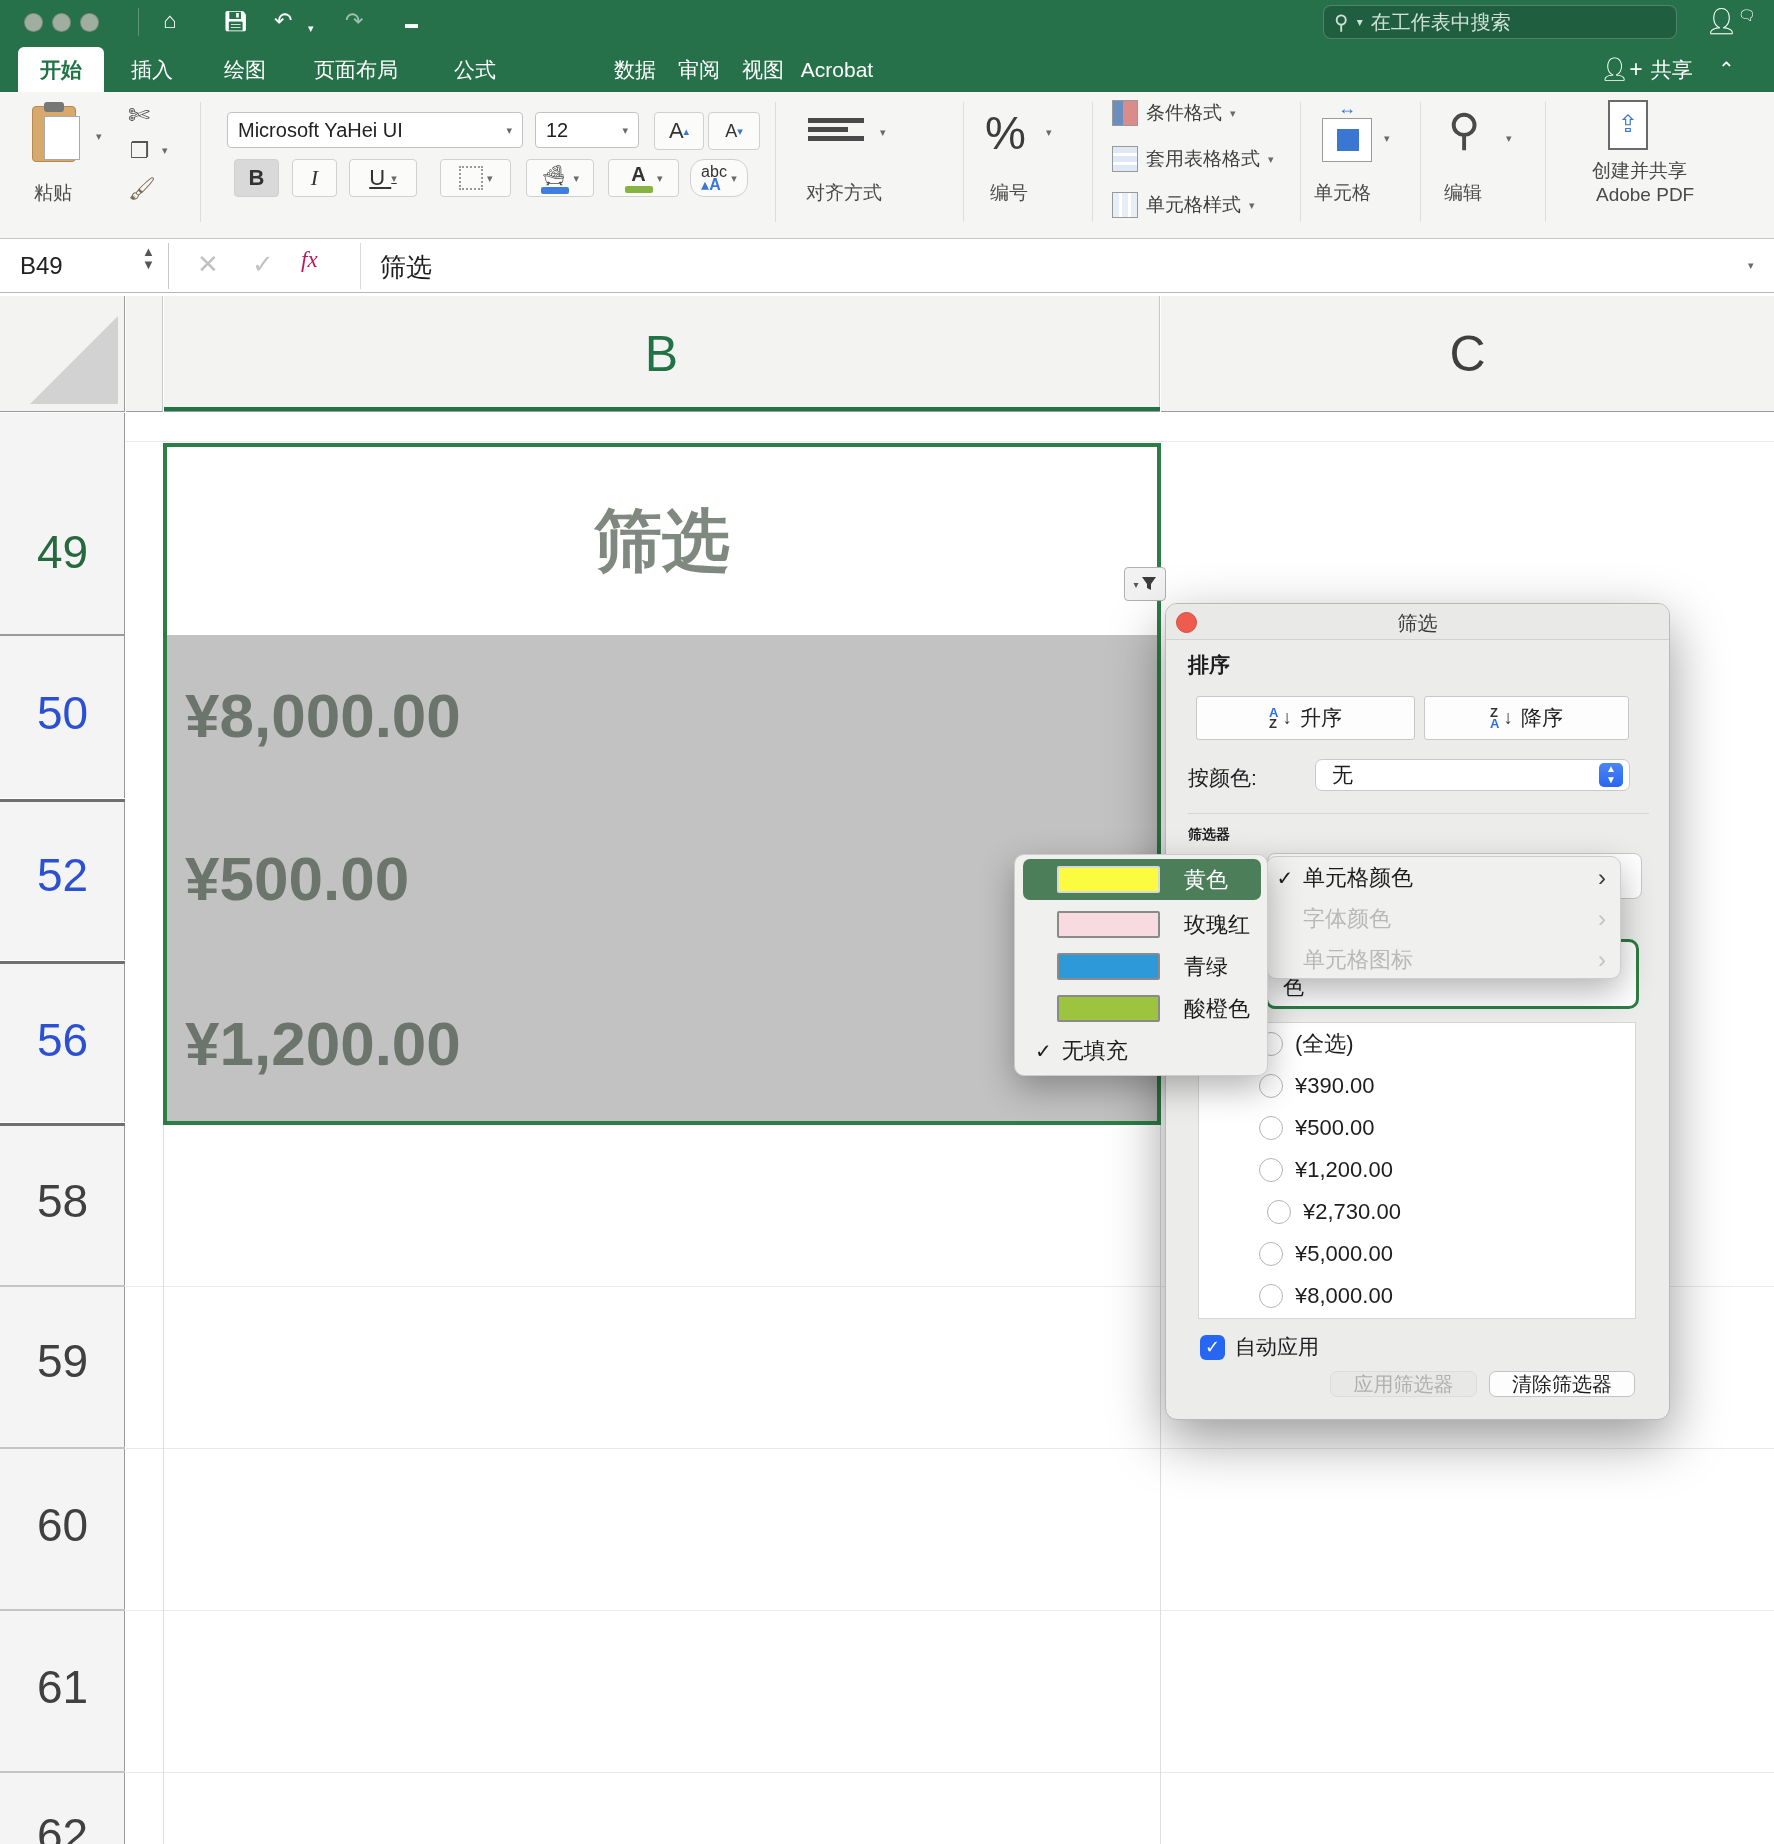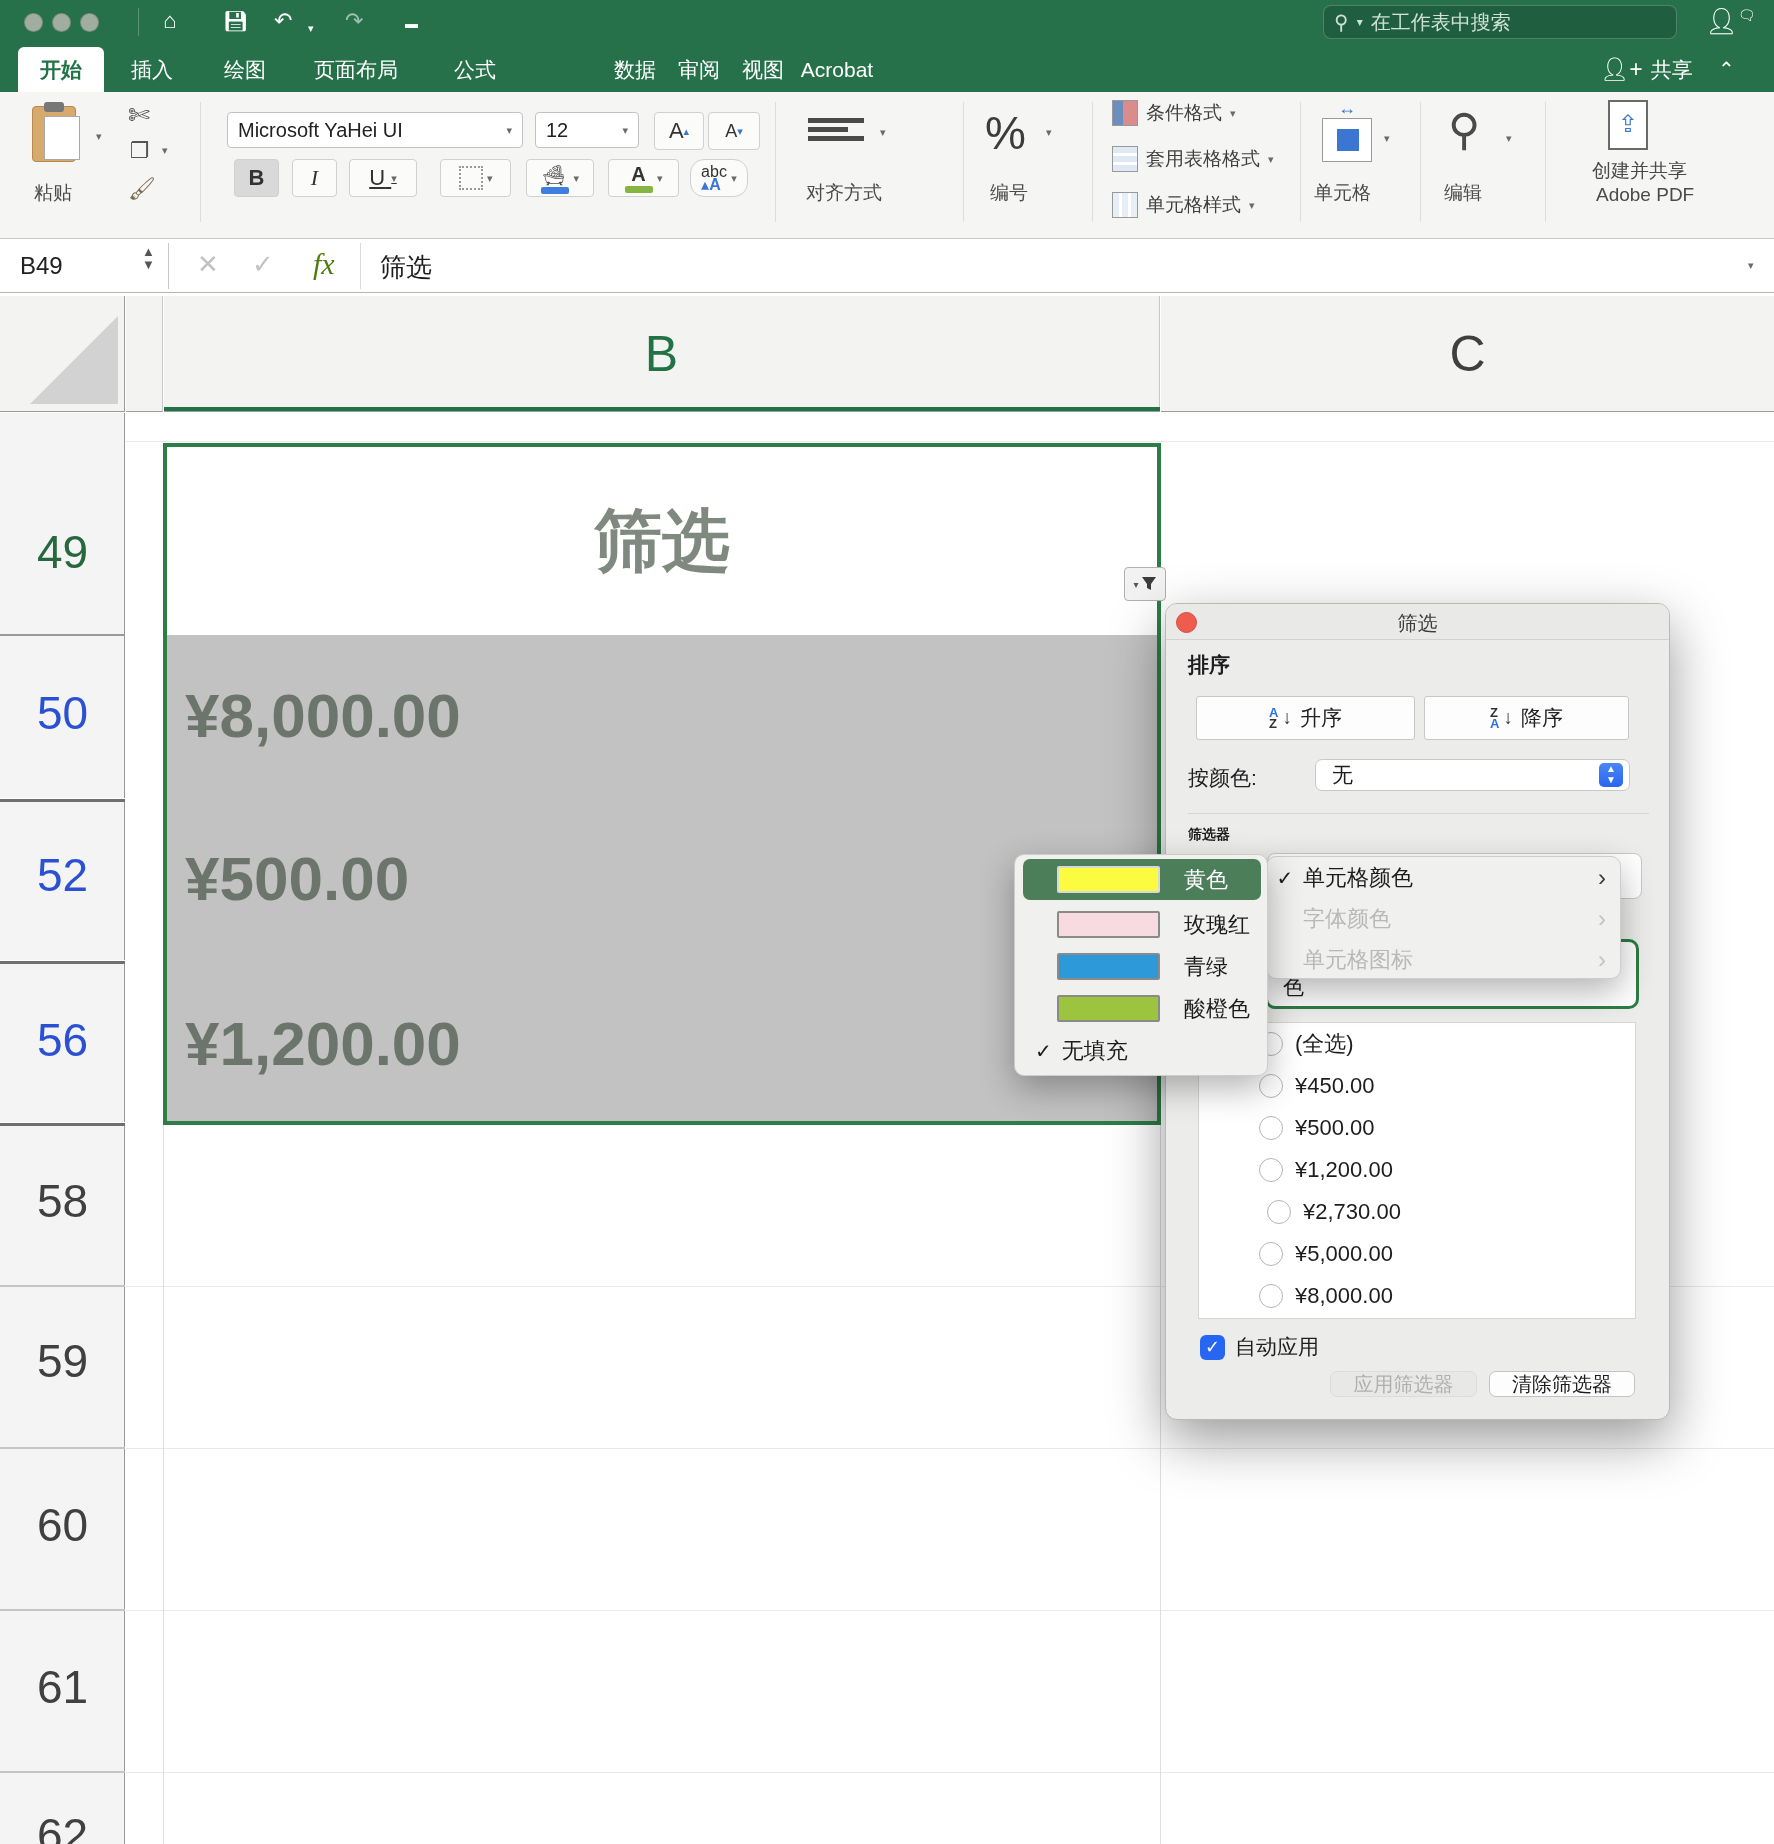--- a/index.html
+++ b/index.html
@@ -215,21 +215,21 @@
     <div class="abs rib-label" style="left:1592px;top:66px;">创建并共享</div>
     <div class="abs rib-label" style="left:1596px;top:92px;">Adobe PDF</div>
   </div>
 
   <div class="abs fbar">
     <div class="abs" style="left:20px;top:13px;font-size:24px;color:#222;">B49</div>
     <div class="abs" style="left:142px;top:6px;color:#555;font-size:13px;line-height:13px;">▲<br>▼</div>
     <div class="abs" style="left:168px;top:4px;width:1px;height:46px;background:#c9c9c9;"></div>
     <div class="abs" style="left:197px;top:10px;font-size:26px;color:#c2c2c2;">✕</div>
     <div class="abs" style="left:252px;top:10px;font-size:26px;color:#c2c2c2;">✓</div>
-    <div class="abs" style="left:313px;top:8px;font-size:30px;color:#4d7c0f;font-style:italic;font-family:'Liberation Serif',serif;"><span>fx</span></div>
+    <div class="abs" style="left:301px;top:8px;font-size:23px;color:#be185d;font-style:italic;font-family:'Liberation Serif',serif;"><span>fx</span></div>
     <div class="abs" style="left:360px;top:4px;width:1px;height:46px;background:#d9d9d9;"></div>
     <div class="abs" style="left:380px;top:11px;font-size:26px;color:#1d1d1f;">筛选</div>
     <div class="abs ddn" style="left:1748px;top:20px;">▾</div>
   </div>
 
   <div class="abs colhead" style="left:0;width:125px;border-right:1px solid #9a9a9a;">
     <div class="abs" style="left:30px;top:20px;width:0;height:0;border-left:88px solid transparent;border-bottom:88px solid #d2d2d2;"></div>
   </div>
   <div class="abs colhead" style="left:126px;width:37px;border-right:1px solid #c9c9c9;"></div>
   <div class="abs colhead" style="left:164px;width:996px;border-right:1px solid #c9c9c9;display:flex;align-items:center;justify-content:center;">
@@ -326,21 +326,21 @@
       <span style="font-size:21px;color:#1d1d1f;margin-left:16px;margin-top:26px;">色</span>
     </div>
 
     <div class="abs" style="left:32px;top:418px;width:438px;height:297px;background:#fff;border:1px solid #d6d6d6;">
       <div class="mitem" style="height:42px;padding-left:60px;gap:12px;">
         <span class="circlebox"></span>
         <span style="color:#1d1d1f;">(全选)</span>
         </div>
       <div class="mitem" style="height:42px;padding-left:60px;gap:12px;">
         <span class="circlebox"></span>
-        <span style="color:#1d1d1f;">¥450.00</span>
+        <span style="color:#1d1d1f;">¥390.00</span>
         </div>
       <div class="mitem" style="height:42px;padding-left:60px;gap:12px;">
         <span class="circlebox"></span>
         <span style="color:#1d1d1f;">¥500.00</span>
         </div>
       <div class="mitem" style="height:42px;padding-left:60px;gap:12px;">
         <span class="circlebox"></span>
         <span style="color:#1d1d1f;">¥1,200.00</span>
         </div>
       <div class="mitem" style="height:42px;padding-left:68px;gap:12px;">

